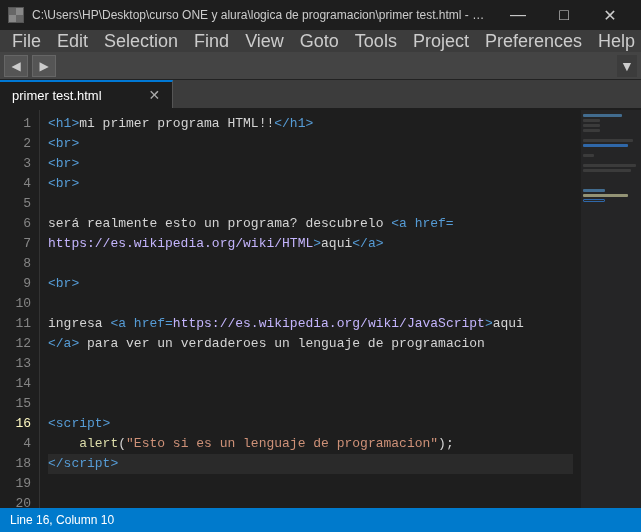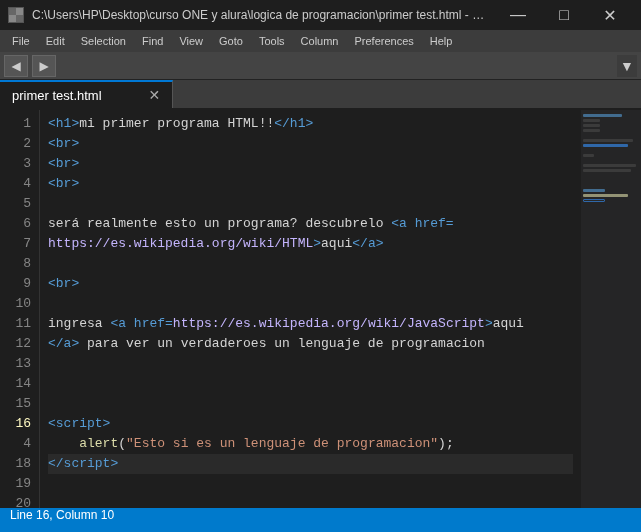--- a/index.html
+++ b/index.html
@@ -46,21 +46,21 @@
       background: #3c3c3c;
       height: 22px;
       display: flex;
       align-items: center;
       padding: 0 4px;
     }
     .menu-item {
       padding: 0 8px;
       height: 22px;
       display: flex; align-items: center;
-      font-size: 11px;
+      font-size: 18px;
       color: #ccc;
       cursor: pointer;
     }
 
     
     #toolbar {
       background: #444;
       height: 28px;
       display: flex;
       align-items: center;
@@ -177,20 +177,21 @@
       background: #252526;
       overflow: hidden;
       position: relative;
     }
 
     
     #statusbar {
       background: #007acc;
       height: 24px;
       display: flex;
+      align-items: center;
       padding: 0 10px;
       font-size: 12px;
       color: #fff;
       gap: 16px;
     }
     #statusbar-right {
       margin-left: auto;
       display: flex;
       gap: 16px;
       margin-top: 37px;
@@ -217,21 +218,21 @@
 </div>
 
 <div id="menubar">
   <div class="menu-item">File</div>
   <div class="menu-item">Edit</div>
   <div class="menu-item">Selection</div>
   <div class="menu-item">Find</div>
   <div class="menu-item">View</div>
   <div class="menu-item">Goto</div>
   <div class="menu-item">Tools</div>
-  <div class="menu-item">Column</div>
+  <div class="menu-item">Project</div>
   <div class="menu-item">Preferences</div>
   <div class="menu-item">Help</div>
 </div>
 
 <div id="toolbar">
   <button class="toolbar-btn">◀</button>
   <button class="toolbar-btn">▶</button>
   <div class="toolbar-dropdown">▼</div>
 </div>
 

